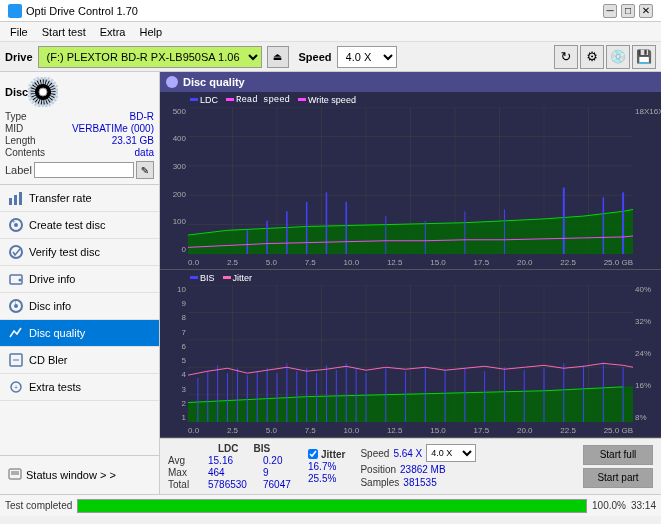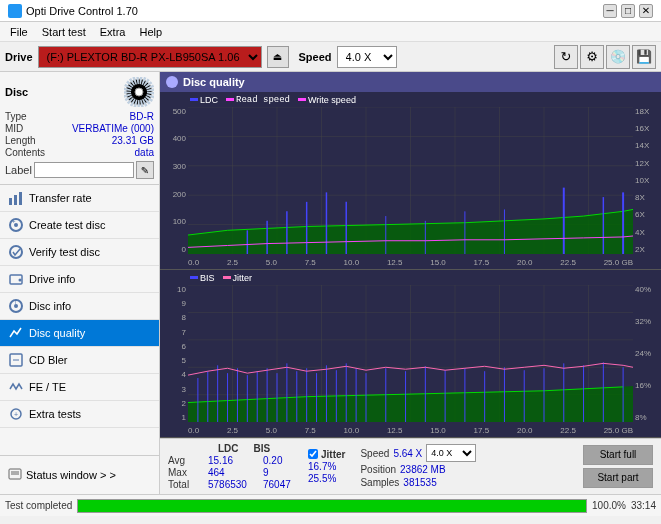--- a/index.html
+++ b/index.html
@@ -12,36 +12,36 @@
     .titlebar-controls { display: flex; gap: 4px; }
     .titlebar-btn { width: 14px; height: 14px; display: inline-flex; align-items: center; justify-content: center; font-size: 10px; cursor: pointer; border: 1px solid #999; background: #e0e0e0; border-radius: 2px; }
     
     
     .menubar { display: flex; gap: 2px; padding: 2px 4px; background: #f5f5f5; border-bottom: 1px solid #ddd; height: 20px; align-items: center; }
     .menu-item { padding: 1px 6px; cursor: pointer; font-size: 11px; }
     
     
     .drivebar { display: flex; align-items: center; background: #f0f0f0; border-bottom: 1px solid #ccc; padding: 3px 5px; height: 30px; gap: 5px; }
     .drive-label { font-size: 11px; font-weight: bold; }
-    .drive-select { height: 22px; font-size: 11px; border: 1px solid #999; padding: 1px 4px; background: #b91c1c; min-width: 200px; }
+    .drive-select { height: 22px; font-size: 11px; border: 1px solid #999; padding: 1px 4px; background: #bef264; min-width: 200px; }
     .eject-btn { width: 22px; height: 22px; background: #e0e0e0; border: 1px solid #999; cursor: pointer; display: flex; align-items: center; justify-content: center; font-size: 10px; }
     .speed-label { font-size: 11px; font-weight: bold; margin-left: 5px; }
     .speed-select { height: 22px; font-size: 11px; border: 1px solid #999; padding: 1px 4px; background: white; width: 60px; }
     .toolbar-btns { display: flex; gap: 2px; margin-left: auto; }
     .toolbar-btn { width: 24px; height: 24px; background: #e8e8e8; border: 1px solid #999; cursor: pointer; display: flex; align-items: center; justify-content: center; font-size: 13px; }
     
     
     .main-layout { display: flex; height: 422px; }
     
     
     .sidebar { width: 160px; background: #f5f5f5; border-right: 1px solid #ccc; display: flex; flex-direction: column; flex-shrink: 0; }
     
     
     .disc-panel { padding: 5px; border-bottom: 1px solid #ccc; }
-    .disc-header { display: flex; align-items: center; justify-content: space-between; margin-bottom: 4px; }
+    .disc-header { display: flex; align-items: center; justify-content: flex-start; margin-bottom: 4px; }
     .disc-title { font-size: 11px; font-weight: bold; }
     .disc-icon { width: 30px; height: 30px; }
     .disc-row { display: flex; justify-content: space-between; font-size: 10px; margin: 1px 0; }
     .disc-key { color: #333; }
     .disc-val { color: #0000cc; }
     .label-row { display: flex; align-items: center; gap: 2px; margin-top: 3px; }
     .label-input { width: 100px; height: 16px; border: 1px solid #999; font-size: 10px; padding: 1px 2px; }
     .label-btn { width: 18px; height: 18px; background: #e0e0e0; border: 1px solid #999; cursor: pointer; display: flex; align-items: center; justify-content: center; font-size: 10px; }
     
     
@@ -204,26 +204,20 @@
       </div>
       <div class="nav-item">
         <svg class="nav-icon" viewBox="0 0 16 16">
             <rect x="2" y="2" width="12" height="12" rx="1" fill="none" stroke="#5577aa" stroke-width="1.5"></rect>
             <line x1="5" y1="8" x2="11" y2="8" stroke="#5577aa" stroke-width="1"></line>
           </svg>
         <span>CD Bler</span>
       </div>
       <div class="nav-item">
         <svg class="nav-icon" viewBox="0 0 16 16">
-            <polyline points="2,10 5,5 8,10 11,5 14,10" fill="none" stroke="#5577aa" stroke-width="1.5"></polyline>
-          </svg>
-        <span>FE / TE</span>
-      </div>
-      <div class="nav-item">
-        <svg class="nav-icon" viewBox="0 0 16 16">
             <circle cx="8" cy="8" r="5" fill="none" stroke="#5577aa" stroke-width="1.5"></circle>
             <text x="6" y="11" fill="#5577aa" font-size="7">+</text>
           </svg>
         <span>Extra tests</span>
       </div>
     </div>
 
     <div class="status-window" style="margin-top:auto; border-top:1px solid #ccc;">
       <svg width="14" height="14" viewBox="0 0 14 14">
           <rect x="1" y="1" width="12" height="10" rx="1" fill="none" stroke="#666" stroke-width="1"></rect>
@@ -259,21 +253,21 @@
 
       <div style="position:absolute;left:0;top:15px;bottom:15px;width:28px;display:flex;flex-direction:column;justify-content:space-between;font-size:8px;color:#aaa;text-align:right;padding-right:2px;">
         <span>500</span>
         <span>400</span>
         <span>300</span>
         <span>200</span>
         <span>100</span>
         <span>0</span>
       </div>
 
-      <div style="position:absolute;right:0;top:15px;bottom:15px;width:28px;display:flex;flex-direction:column;justify-content:space-between;font-size:8px;color:#aaa;text-align:left;padding-left:2px;">
+      <div style="position:absolute;right:0;top:15px;bottom:15px;width:28px;display:flex;justify-content:space-between;font-size:8px;color:#aaa;text-align:left;padding-left:2px;">
         <span>18X</span>
         <span>16X</span>
         <span>14X</span>
         <span>12X</span>
         <span>10X</span>
         <span>8X</span>
         <span>6X</span>
         <span>4X</span>
         <span>2X</span>
       </div>

